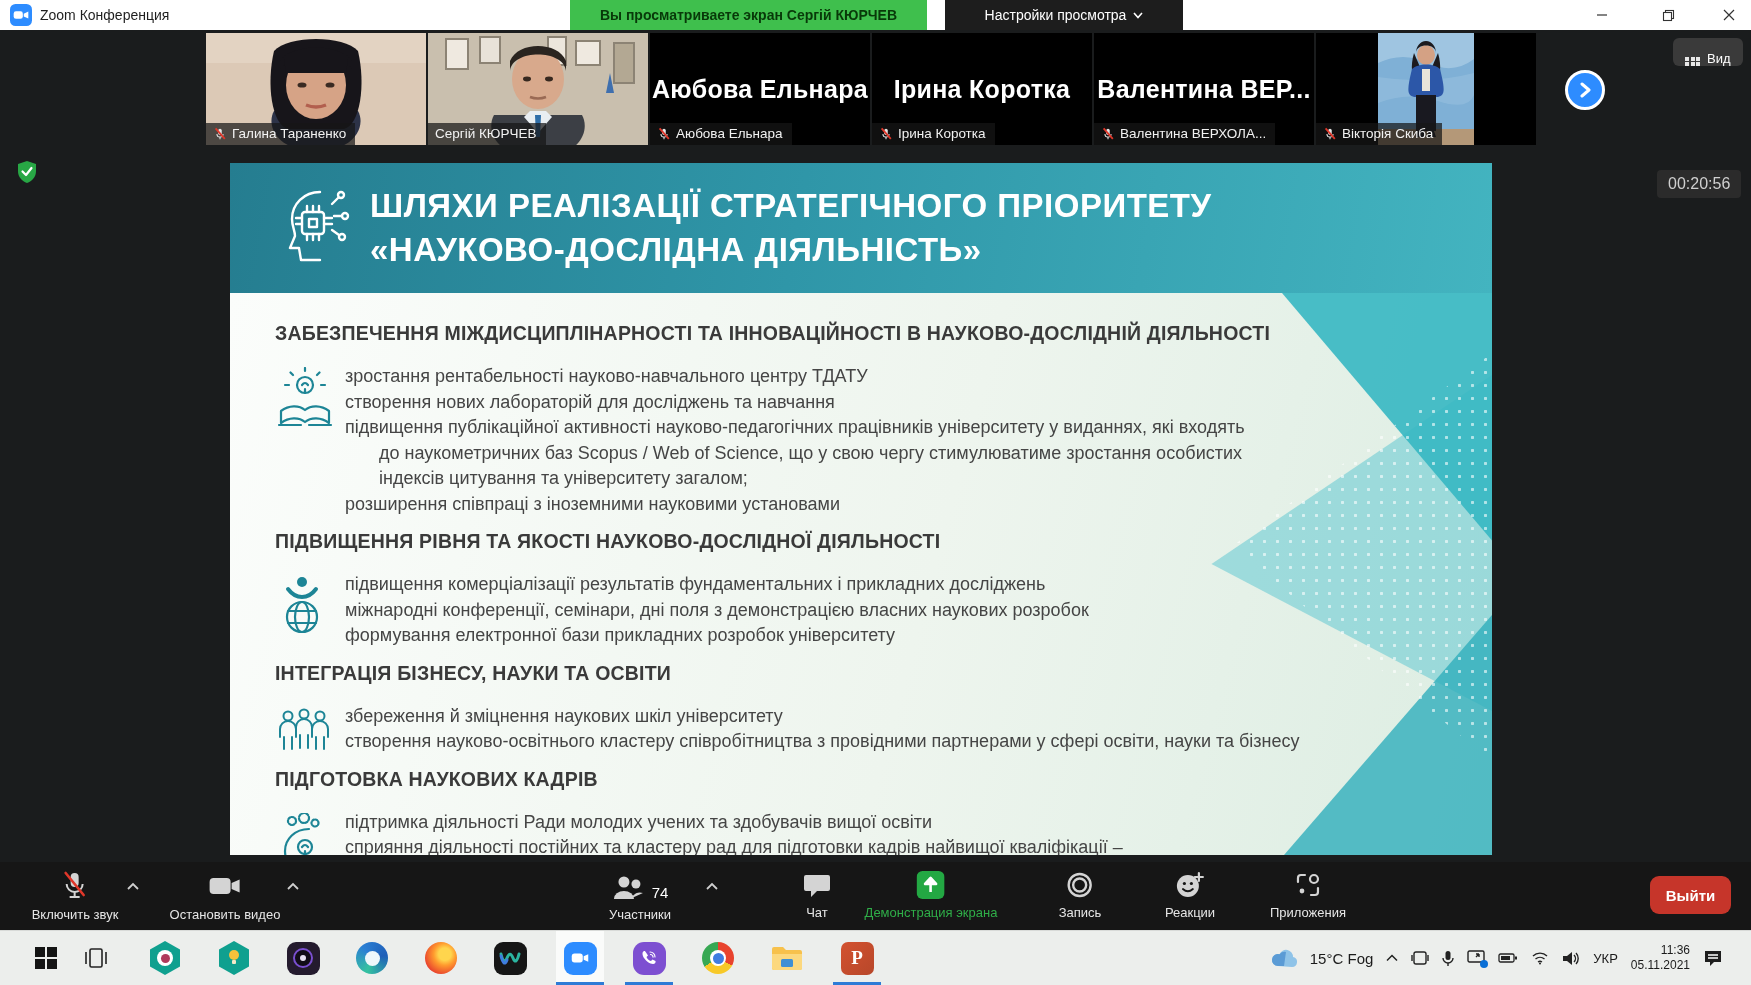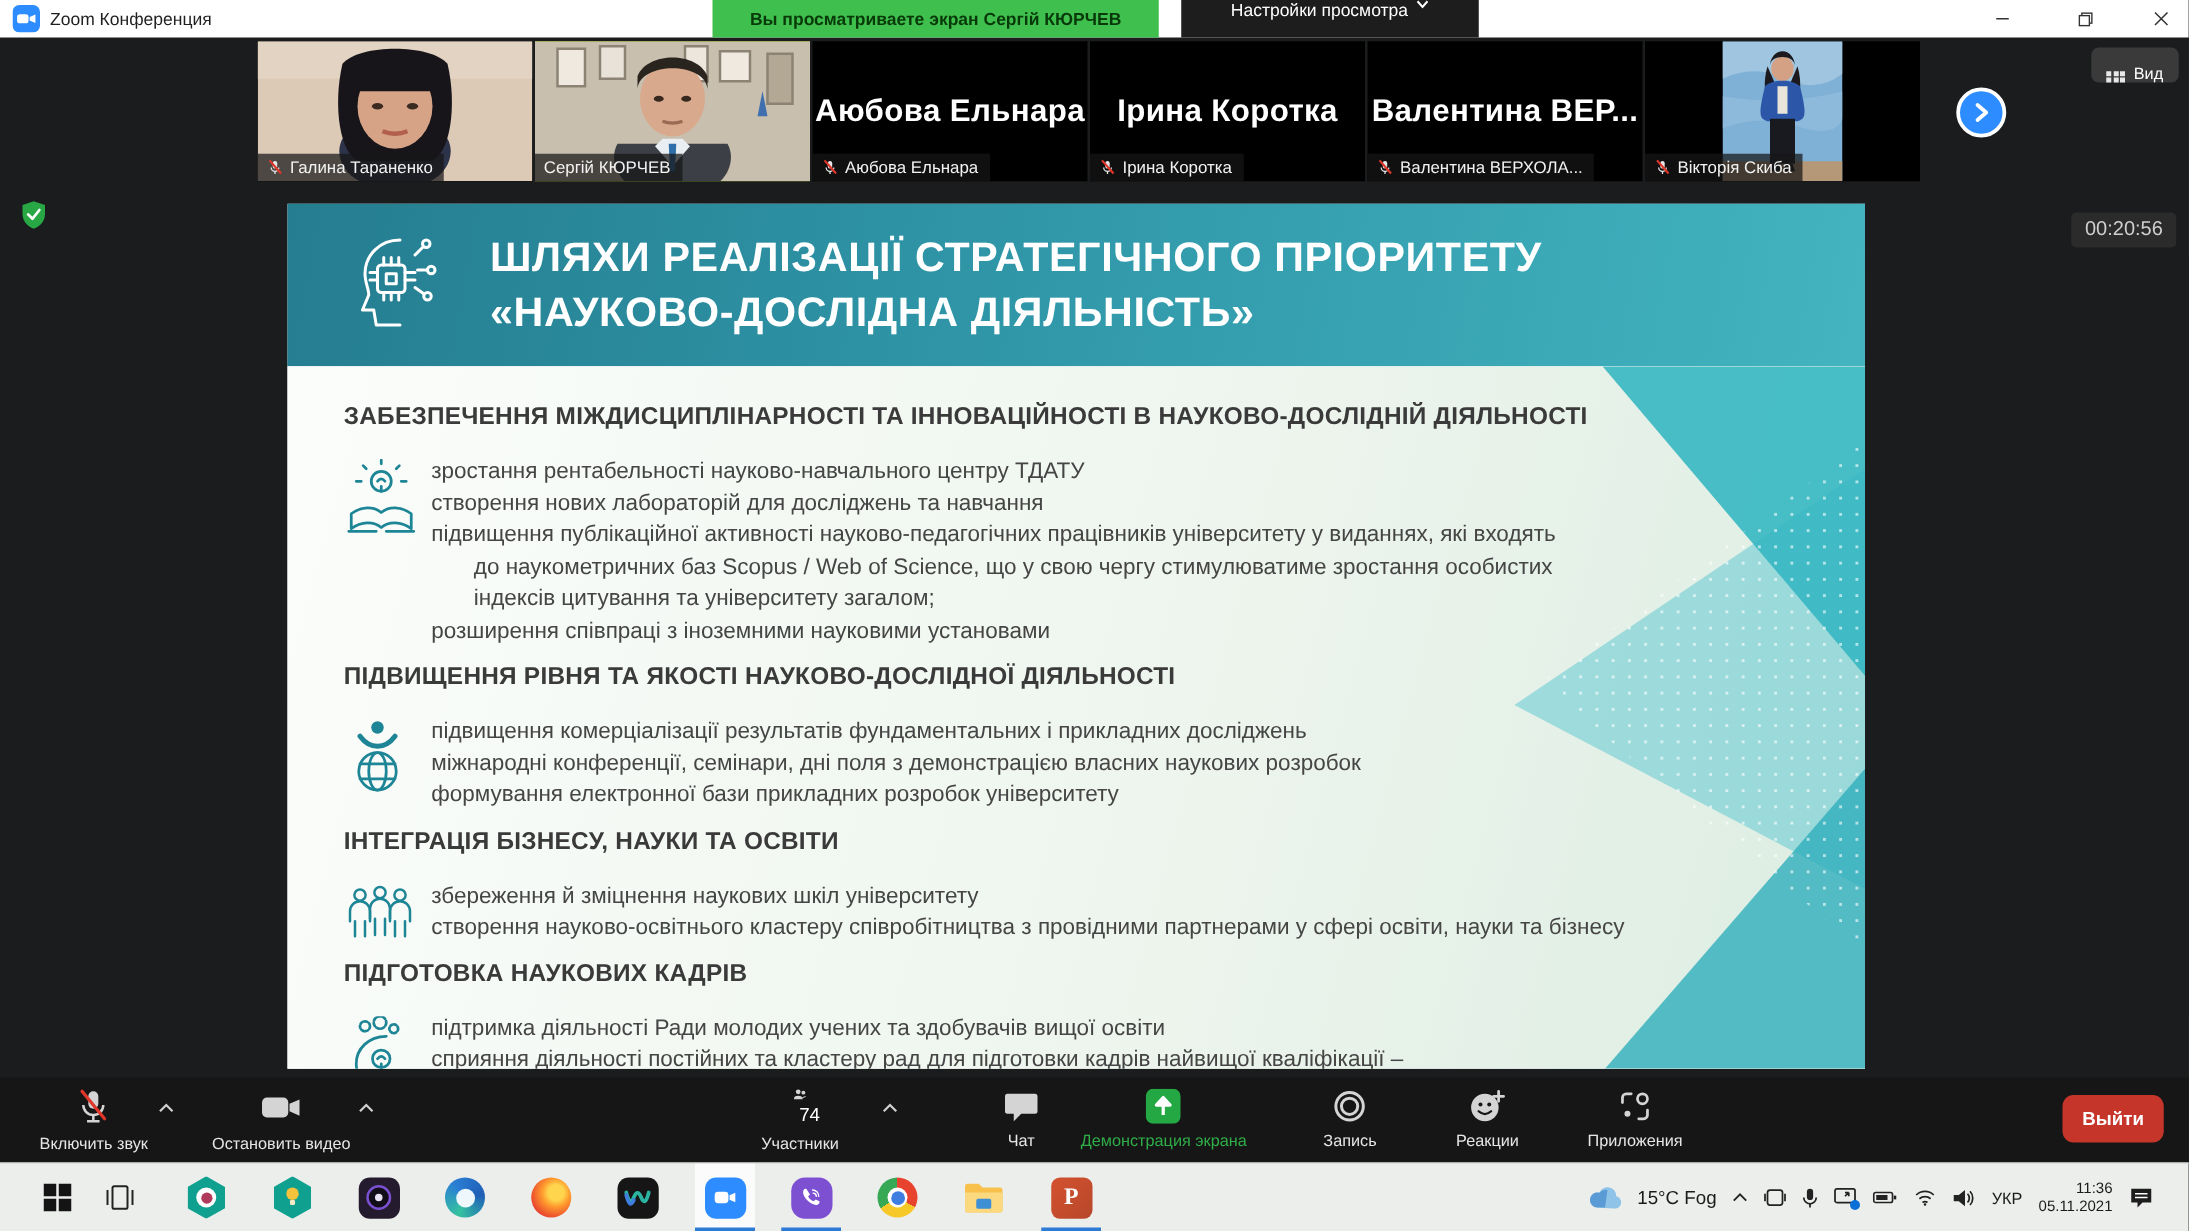--- a/index.html
+++ b/index.html
@@ -7,21 +7,21 @@
     font-family:"Liberation Sans", sans-serif; }
   .screen { position:relative; width:1442px; height:985px; }
 
   
   .titlebar { position:absolute; left:0; top:0; width:1751px; height:30px; background:#fff; z-index:30; }
   .tb-app { position:absolute; left:10px; top:4px; display:flex; align-items:center; gap:8px; }
   .tb-app .ttl { font-size:14px; color:#1f1f1f; }
   .banner { position:absolute; left:570px; top:0; width:357px; height:30px; background:#3fbf4d;
     display:flex; align-items:center; justify-content:center; font-size:14px; font-weight:700; color:#083909; }
   .viewset { position:absolute; left:945px; top:0; width:238px; height:30px; background:#1d1d1d; color:#fff;
-    display:flex; justify-content:center; gap:7px; font-size:14px; cursor:pointer; }
+    display:flex; align-items:center; justify-content:center; gap:7px; font-size:14px; cursor:pointer; }
   .winctl { position:absolute; top:0; width:47px; height:30px; display:flex; align-items:center; justify-content:center;
     color:#333; font-size:14px; }
   .wc-min { left:1578px; } .wc-max { left:1645px; } .wc-close { left:1705px; }
 
   
   .stage { position:absolute; left:0; top:30px; width:1751px; height:900px; background:#1a1c1d; }
 
   
   .strip { position:absolute; left:206px; top:3px; display:flex; gap:2px; }
   .tile { position:relative; width:220px; height:112px; background:#000; overflow:hidden; flex:none; }
@@ -44,21 +44,21 @@
   .grid-ic i { background:#e8e8e8; }
   .timer { position:absolute; left:1657px; top:140px; background:#2b2b2b; border-radius:4px;
     color:#cfcfcf; font-size:16px; padding:5px 11px; }
 
   
   .slide { position:absolute; left:230px; top:133px; width:1262px; height:692px; background:#f4f8f4; }
   .slide-head { position:absolute; left:0; top:0; width:100%; height:130px;
     background:linear-gradient(100deg,#257d90 0%, #2f96a8 45%, #43b4c0 100%);
     display:flex; align-items:center; }
   .head-ic { margin-left:46px; flex:none; }
-  .slide-titles { margin-left:38px; color:#fff; font-weight:700; }
+  .slide-titles { margin-left:16px; color:#fff; font-weight:700; }
   .slide-titles .t1 { font-size:33px; letter-spacing:.5px; line-height:1.32; }
   .slide-titles .t2 { font-size:33px; letter-spacing:.5px; line-height:1.32; }
   .slide-body { position:absolute; left:0; top:130px; width:100%; height:562px; overflow:hidden;
     background:linear-gradient(105deg,#fbfdfb 0%, #eef5ee 55%, #dcedE2 100%); }
   .deco { position:absolute; right:0; top:0; width:430px; height:562px; pointer-events:none; }
   .deco .p { position:absolute; }
   .p1 { right:0; top:0; width:300px; height:330px; background:#36b7c2; opacity:.9;
     clip-path:polygon(100% 0, 30% 0, 100% 75%); }
   .p2 { right:0; top:40px; width:330px; height:420px; background:#62c9d2; opacity:.55;
     clip-path:polygon(100% 10%, 15% 55%, 100% 90%); }
@@ -77,21 +77,21 @@
   .b.i1 { margin-left:34px; }
 
   
   .zoombar { position:absolute; left:0; top:862px; width:1751px; height:68px; background:#161616; }
   .tbtn { position:absolute; top:9px; transform:translateX(-50%); display:flex; flex-direction:column;
     align-items:center; gap:6px; cursor:pointer; color:#e6e6e6; }
   .tbtn .lbl { font-size:13px; white-space:nowrap; }
   .tbtn.green .lbl { color:#2fae48; }
   .chev { position:absolute; top:20px; transform:translateX(-50%); cursor:pointer; }
   .pcount { font-size:15px; color:#fff; margin-left:4px; }
-  .icon-row { display:flex; align-items:flex-end; gap:4px; height:30px;flex-direction:column; }
+  .icon-row { display:flex; align-items:flex-end; gap:4px; height:30px; }
   .leave { position:absolute; right:20px; top:14px; width:81px; height:38px; background:#c6352a; color:#fff;
     font-size:15px; font-weight:700; border-radius:9px; display:flex; align-items:center; justify-content:center; cursor:pointer; }
 
   
   .taskbar { position:absolute; left:0; top:930px; width:1751px; height:55px; background:#eceeec; border-top:1px solid #d8dad8; }
   .app { position:absolute; top:0; width:48px; height:54px; display:flex; align-items:center; justify-content:center; cursor:pointer; }
   .app.active { background:#fafbfa; box-shadow:inset 0 -3px 0 #2e7bd6; }
   .app.run { box-shadow:inset 0 -3px 0 #2e7bd6; }
   .sq { border-radius:9px; width:33px; height:33px; display:flex; align-items:center; justify-content:center; }
   .hex { width:30px; height:34px; clip-path:polygon(50% 0,100% 25%,100% 75%,50% 100%,0 75%,0 25%);

